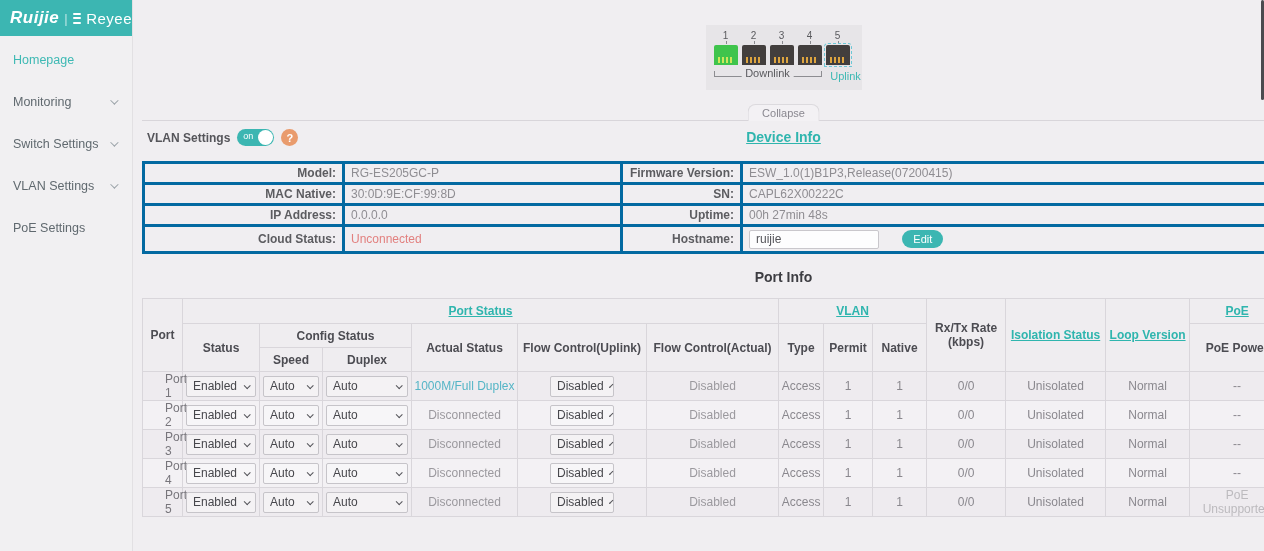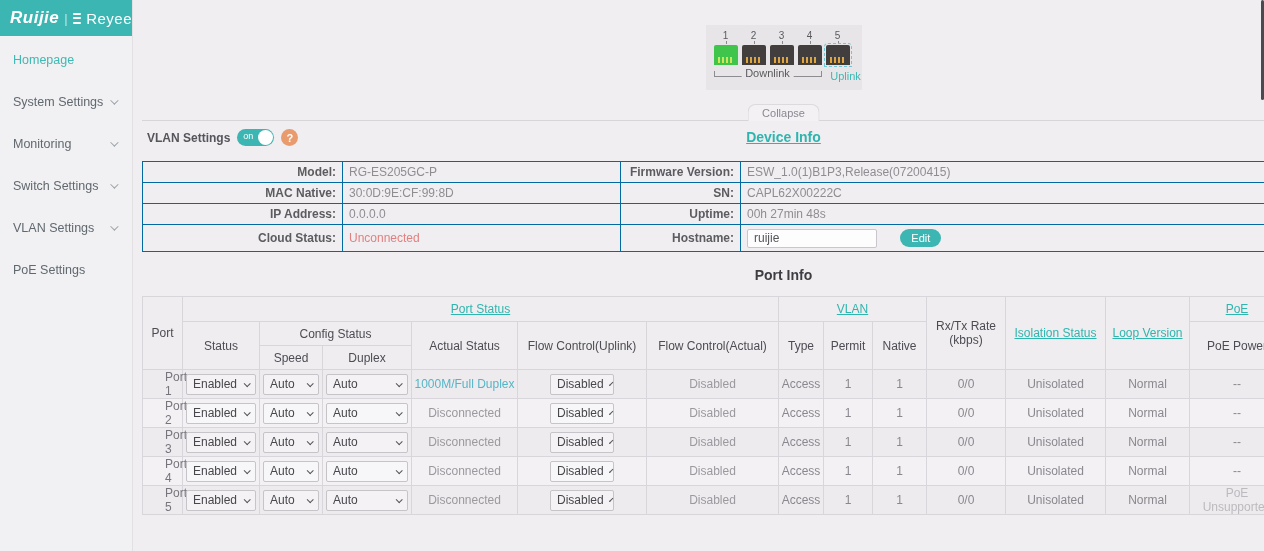--- a/index.html
+++ b/index.html
@@ -56,37 +56,37 @@
   .toggle .t-on { position:absolute; left:6px; top:2px; color:#fff; font-size:9px; }
   .toggle .knob { position:absolute; right:1px; top:1px; width:15px; height:15px; border-radius:50%; background:#fff; }
   .help { width:17px; height:17px; border-radius:50%; background:#e99b6d; color:#fff; font-size:11px; font-weight:bold;
           display:flex; align-items:center; justify-content:center; cursor:pointer; }
   .devinfo-title { text-align:center; }
   .devinfo-title a { color:#2fb5ae; font-size:14px; font-weight:bold; text-decoration:underline; cursor:pointer;text-align:center; }
 
   
   table { border-collapse:collapse; table-layout:fixed; }
   .dev-table { width:1282px; margin-top:12px; }
-  .dev-table td { border:1px solid #0369a1; height:21px; font-size:12px; padding:1px 6px; }
+  .dev-table td { border:3px solid #0369a1; height:21px; font-size:12px; padding:1px 6px; }
   .dev-table td.lab { text-align:right; font-weight:bold; color:#5c5c60; }
   .dev-table td.val { color:#8f8d92; }
   .dev-table td.red { color:#e2807f; }
   .host-input { width:130px; height:19px; border:1px solid #c9c7cc; background:#fdfdfe; font-family:inherit;
                 font-size:12px; color:#55555a; padding:0 6px; border-radius:2px; }
   .edit-btn { margin-left:20px; background:#3cb6b2; color:#fff; border:none; border-radius:9px;
               font-size:11px; font-family:inherit; padding:3px 11px; cursor:pointer; }
 
   
   .portinfo-title { margin-top:15px; text-align:center; font-size:14px; font-weight:bold; color:#3d3d42; }
   .port-table { width:1282px; margin-top:13px; }
   .port-table th, .port-table td { border:1px solid #d9d6db; font-size:12px; font-weight:normal; text-align:center; }
   .port-table thead tr:nth-child(1) th { height:25px; }
   .port-table thead tr:nth-child(2) th { height:24px; }
   .port-table thead tr:nth-child(3) th { height:24px; }
-  .port-table th { color:#4c4c52; font-weight:normal; background:#efedf0;margin-top:27px; }
+  .port-table th { color:#4c4c52; font-weight:bold; background:#efedf0;margin-top:27px; }
   .port-table th a { color:#2fb5ae; text-decoration:underline; cursor:pointer; }
   .port-table tbody tr { height:29px; }
   .port-table tbody tr:nth-child(odd) { background:#eeebef; }
   .port-table tbody tr:nth-child(even) { background:#f3f1f4; }
   .c-port { text-align:left !important; padding-left:22px; color:#77757b; }
   .c-val { color:#8a888e; }
   .c-muted { color:#9b999e; }
   .c-dim { color:#bcbabe; }
   .c-teal { color:#55b5c6; }
   .col-poe { text-align:center; padding-right:140px !important; }
@@ -112,24 +112,20 @@
     <span class="logo-mini">
         <i></i>
         <i></i>
         <i></i>
       </span>
     <span class="logo-secondary">Reyee</span>
   </div>
   <ul class="nav">
     <li class="active">
       <span>Homepage</span>
-    </li>
-    <li>
-      <span>System Settings</span>
-      <i class="nav-chev"></i>
     </li>
     <li>
       <span>Monitoring</span>
       <i class="nav-chev"></i>
     </li>
     <li>
       <span>Switch Settings</span>
       <i class="nav-chev"></i>
     </li>
     <li>

